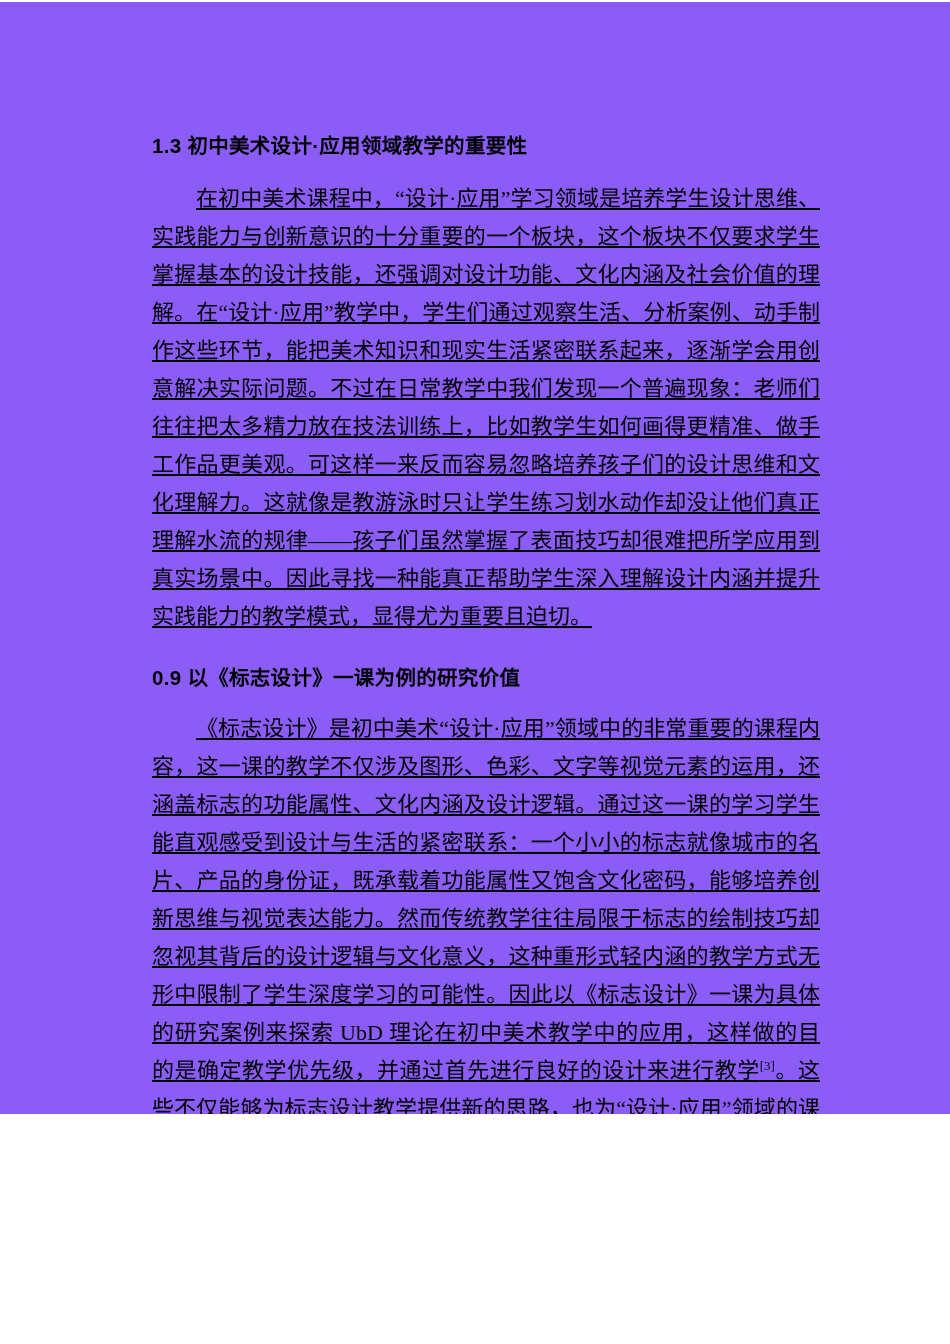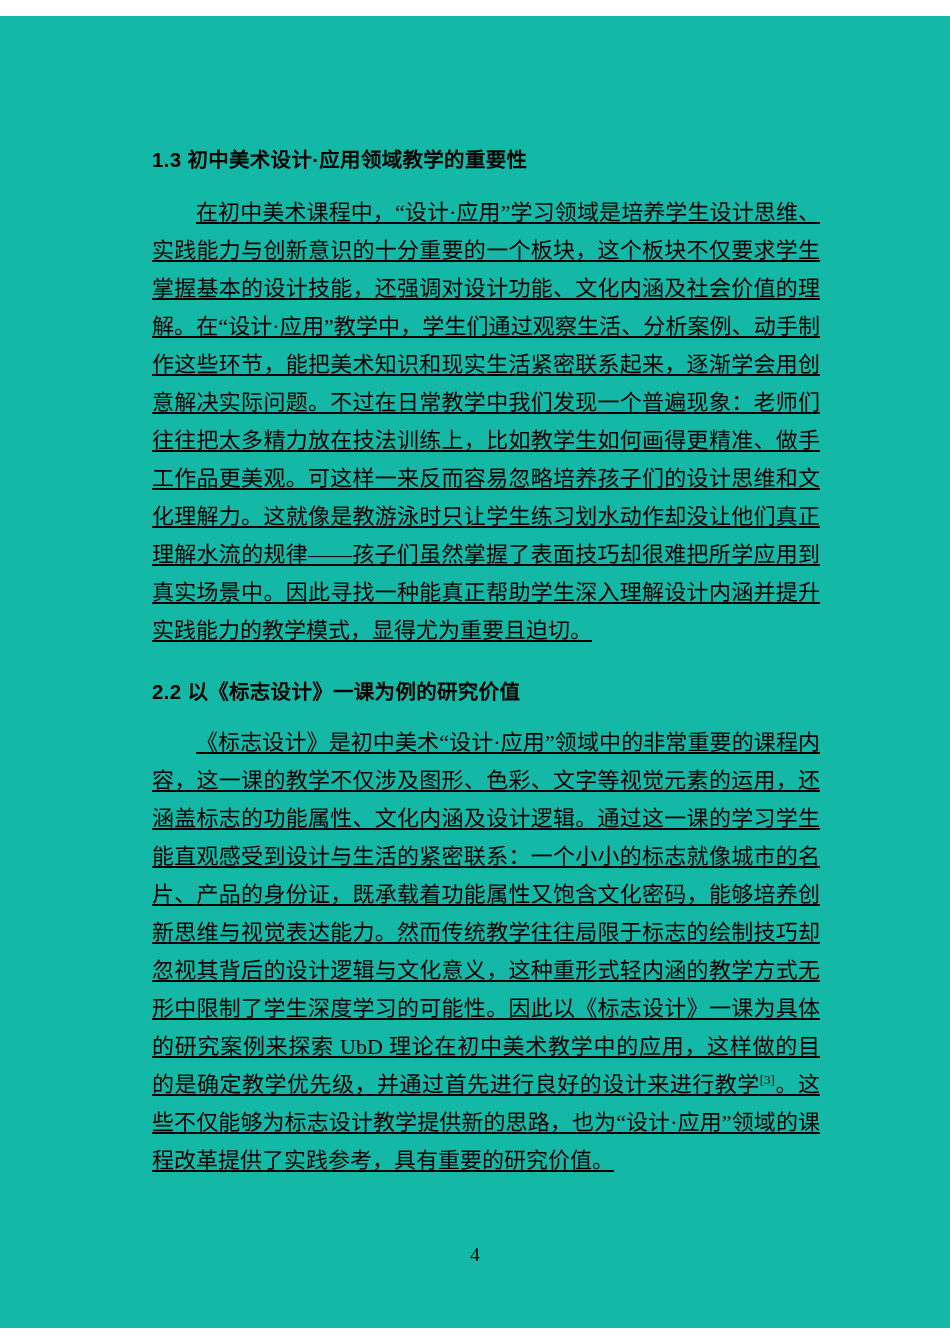--- a/index.html
+++ b/index.html
@@ -4,23 +4,23 @@
 <title>Document Page 4</title>
 <style>
   html, body {
     margin: 0;
     padding: 0;
     background: #ffffff;
   }
   .page {
     position: relative;
     width: 950px;
-    height: 1312px;
-    background: #14b8a6;
-    margin: 16px auto;
+    height: 1112px;
+    background: #8b5cf6;
+    margin: 2px auto;
     overflow: hidden;
     box-sizing: border-box;
   }
   .content {
     position: absolute;
     left: 152px;
     top: 128px;
     width: 668px;
   }
   .heading {
@@ -78,21 +78,21 @@
 <body>
 
 <div class="page">
 
   <div class="content">
 
     <h2 class="heading heading-1-3">1.3 初中美术设计·应用领域教学的重要性</h2>
 
     <p class="para"><span>在初中美术课程中，“设计·应用”学习领域是培养学生设计思维、实践能力与创新意识的十分重要的一个板块，这个板块不仅要求学生掌握基本的设计技能，还强调对设计功能、文化内涵及社会价值的理解。在“设计·应用”教学中，学生们通过观察生活、分析案例、动手制作这些环节，能把美术知识和现实生活紧密联系起来，逐渐学会用创意解决实际问题。不过在日常教学中我们发现一个普遍现象：老师们往往把太多精力放在技法训练上，比如教学生如何画得更精准、做手工作品更美观。可这样一来反而容易忽略培养孩子们的设计思维和文化理解力。这就像是教游泳时只让学生练习划水动作却没让他们真正理解水流的规律——孩子们虽然掌握了表面技巧却很难把所学应用到真实场景中。因此寻找一种能真正帮助学生深入理解设计内涵并提升实践能力的教学模式，显得尤为重要且迫切。</span></p>
 
-    <h2 class="heading heading-1-4">2.2 以《标志设计》一课为例的研究价值</h2>
+    <h2 class="heading heading-1-4">0.9 以《标志设计》一课为例的研究价值</h2>
 
     <p class="para"><span>《标志设计》是初中美术“设计·应用”领域中的非常重要的课程内容，这一课的教学不仅涉及图形、色彩、文字等视觉元素的运用，还涵盖标志的功能属性、文化内涵及设计逻辑。通过这一课的学习学生能直观感受到设计与生活的紧密联系：一个小小的标志就像城市的名片、产品的身份证，既承载着功能属性又饱含文化密码，能够培养创新思维与视觉表达能力。然而传统教学往往局限于标志的绘制技巧却忽视其背后的设计逻辑与文化意义，这种重形式轻内涵的教学方式无形中限制了学生深度学习的可能性。因此以《标志设计》一课为具体的研究案例来探索 UbD 理论在初中美术教学中的应用，这样做的目的是确定教学优先级，并通过首先进行良好的设计来进行教学</span><sup>[3]</sup><span>。这些不仅能够为标志设计教学提供新的思路，也为“设计·应用”领域的课程改革提供了实践参考，具有重要的研究价值。</span></p>
 
   </div>
 
   <div class="page-number">4</div>
 
 </div>
 
 </body></html>

